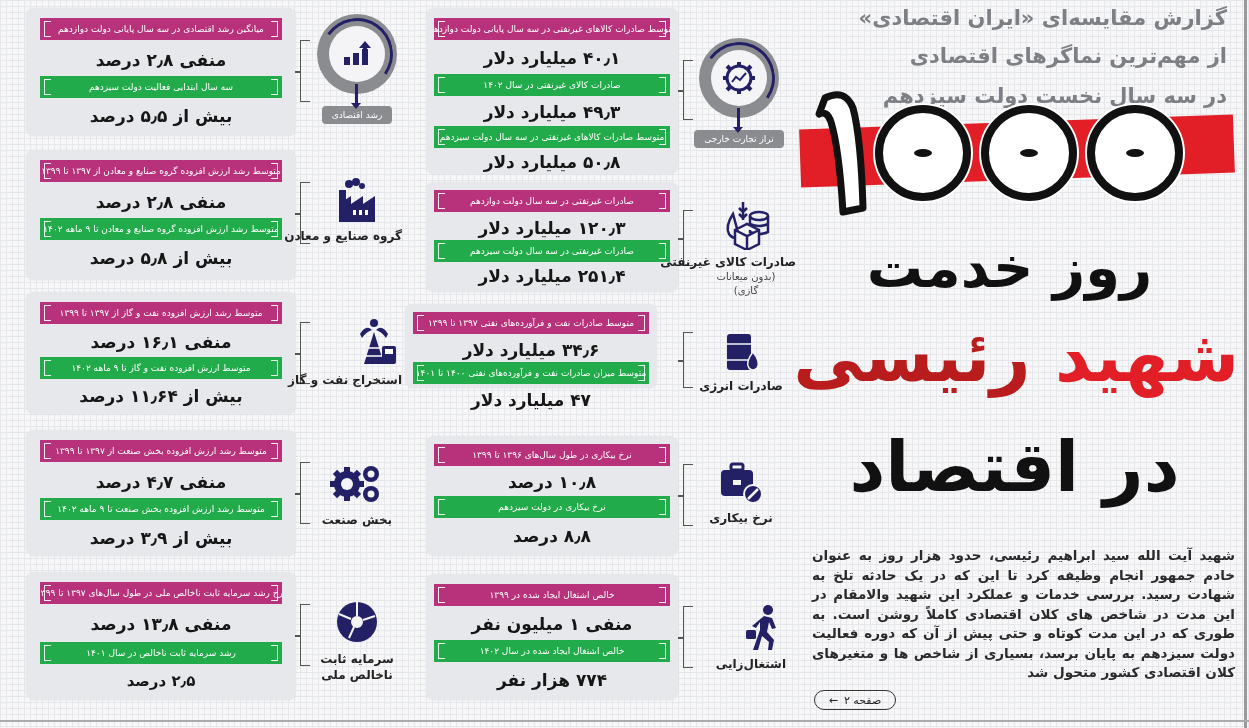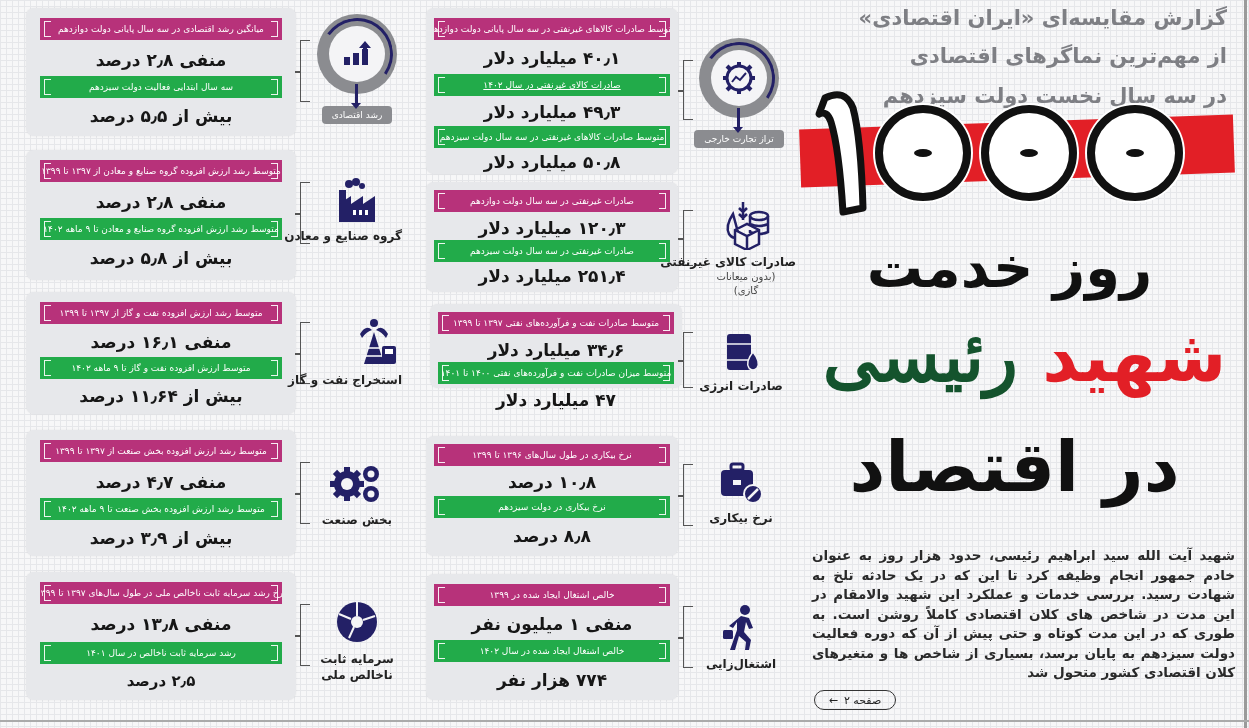--- a/index.html
+++ b/index.html
@@ -265,21 +265,21 @@
     </svg>
   <div class="icon-label" style="white-space:normal;width:80px;margin:3px auto 0;">سرمایه ثابت ناخالص ملی</div>
 </div>
 
 <div class="card" style="left:426px;top:8px;width:252px;height:166px;">
   <div class="banner pink" style="top:10px;left:8px;right:8px;">
       <span>متوسط صادرات کالاهای غیرنفتی در سه سال پایانی دولت دوازدهم</span>
       <span class="notch"></span>
     </div>
   <div class="value" style="top:40px;">۴۰٫۱ میلیارد دلار</div>
-  <div class="banner green" style="top:66px;left:8px;right:8px;text-decoration:underline;">
+  <div class="banner green" style="top:66px;left:8px;right:8px;">
       <span>صادرات کالای غیرنفتی در سال ۱۴۰۲</span>
       <span class="notch"></span>
     </div>
   <div class="value" style="top:94px;">۴۹٫۳ میلیارد دلار</div>
   <div class="banner green" style="top:118px;left:8px;right:8px;">
       <span>متوسط صادرات کالاهای غیرنفتی در سه سال دولت سیزدهم</span>
       <span class="notch"></span>
     </div>
   <div class="value" style="top:144px;">۵۰٫۸ میلیارد دلار</div>
 </div>
@@ -326,21 +326,21 @@
       <path d="M12 14 Q4 26 8 34 Q12 40 18 36 Z" fill="none" stroke="#232066" stroke-width="2.5"></path>
       <path d="M22 2 L22 20 M18 8 L22 12 L26 8 M18 14 L22 18 L26 14" stroke="#232066" stroke-width="2.5" fill="none"></path>
       <ellipse cx="38" cy="16" rx="9" ry="4" fill="none" stroke="#232066" stroke-width="2.5"></ellipse>
       <path d="M29 16 V32 Q38 36 47 32 V16 M29 24 Q38 28 47 24" stroke="#232066" stroke-width="2.5" fill="none"></path>
       <path d="M14 30 L26 24 L38 30 L38 44 L26 50 L14 44 Z M14 30 L26 36 L38 30 M26 36 V50" stroke="#232066" stroke-width="2.5" fill="#f4f4f6"></path>
     </svg>
   <div class="icon-label">صادرات کالای غیرنفتی</div>
   <div class="icon-sub" style="white-space:normal;width:70px;margin:0 auto;">(بدون میعانات گازی)</div>
 </div>
 
-<div class="card" style="left:430px;top:304px;width:252px;height:84px;">
+<div class="card" style="left:405px;top:304px;width:252px;height:84px;">
   <div class="banner pink" style="top:8px;left:8px;right:8px;">
       <span>متوسط صادرات نفت و فرآورده‌های نفتی ۱۳۹۷ تا ۱۳۹۹</span>
       <span class="notch"></span>
     </div>
   <div class="value" style="top:36px;">۳۴٫۶ میلیارد دلار</div>
   <div class="banner green" style="top:58px;left:8px;right:8px;">
       <span>متوسط میزان صادرات نفت و فرآورده‌های نفتی ۱۴۰۰ تا ۱۴۰۱</span>
       <span class="notch"></span>
     </div>
   <div class="value" style="top:86px;">۴۷ میلیارد دلار</div>
@@ -385,21 +385,21 @@
       <span class="notch"></span>
     </div>
   <div class="value" style="top:40px;">منفی ۱ میلیون نفر</div>
   <div class="banner green" style="top:66px;left:8px;right:8px;">
       <span>خالص اشتغال ایجاد شده در سال ۱۴۰۲</span>
       <span class="notch"></span>
     </div>
   <div class="value" style="top:96px;">۷۷۴ هزار نفر</div>
 </div>
 <div class="bracket" style="left:683px;top:606px;height:62px;"></div>
-<div class="icon-wrap" style="left:696px;top:604px;width:90px;">
+<div class="icon-wrap" style="left:696px;top:604px;width:90px;text-align:right;">
   <svg width="44" height="48" viewBox="0 0 44 48">
       <circle cx="26" cy="6" r="5" fill="#232066"></circle>
       <path d="M22 12 L30 14 L34 24 L30 25 L27 18 L25 28 L32 36 L30 46 L26 46 L27 38 L20 32 L16 46 L11 46 L18 26 L18 18 L14 24 L10 22 Z" fill="#232066"></path>
       <rect x="4" y="26" width="10" height="9" rx="1.5" fill="#232066"></rect>
     </svg>
   <div class="icon-label">اشتغال‌زایی</div>
 </div>
 
 <div class="kicker" style="top:6px;">گزارش مقایسه‌ای «ایران اقتصادی»</div>
 <div class="kicker" style="top:44px;">از مهم‌ترین نماگرهای اقتصادی</div>
@@ -419,21 +419,21 @@
       <div class="dot"></div>
     </div>
   <div class="digit-zero">
       <div class="dot"></div>
     </div>
 </div>
 
 <div class="hero-line" style="left:830px;right:60px;top:240px;font-size:56px;color:#111;">روز خدمت</div>
 <div class="hero-line" style="left:810px;right:10px;top:322px;font-size:70px;">
   <span style="color:#e21f26;">شهید</span>
-  <span style="color:#14532d;font-family:Liberation Serif, serif;">رئیسی</span>
+  <span style="color:#b91c1c;">رئیسی</span>
 </div>
 <div class="hero-line" style="left:830px;right:50px;top:432px;font-size:70px;color:#111;">در اقتصاد</div>
 
 <div class="body-text">شهید آیت الله سید ابراهیم رئیسی، حدود هزار روز به عنوان خادم جمهور انجام وظیفه کرد تا این که در یک حادثه تلخ به شهادت رسید. بررسی خدمات و عملکرد این شهید والامقام در این مدت در شاخص های کلان اقتصادی کاملاً روشن است. به طوری که در این مدت کوتاه و حتی پیش از آن که دوره فعالیت دولت سیزدهم به پایان برسد، بسیاری از شاخص ها و متغیرهای کلان اقتصادی کشور متحول شد</div>
 <div class="page-ref">
   <span>صفحه ۲</span>
   <span>←</span>
 </div>
 
 </body></html>

